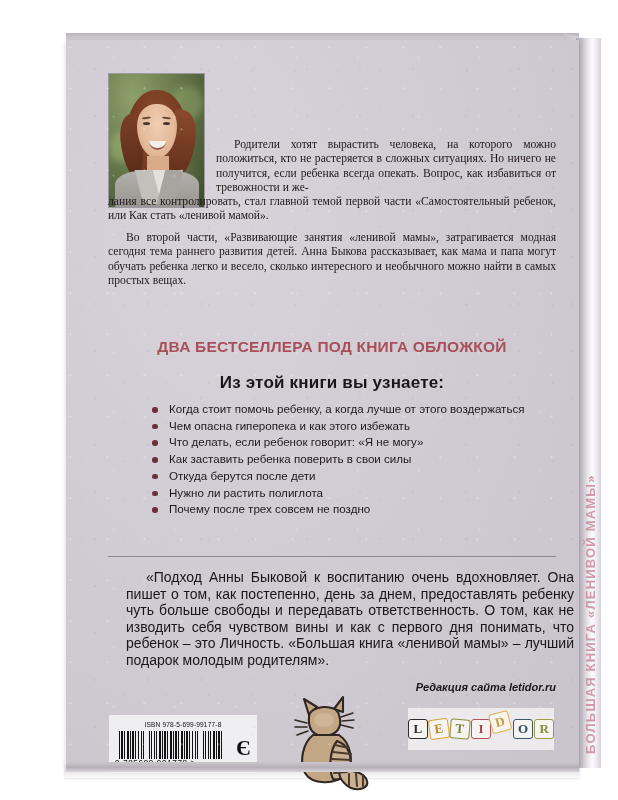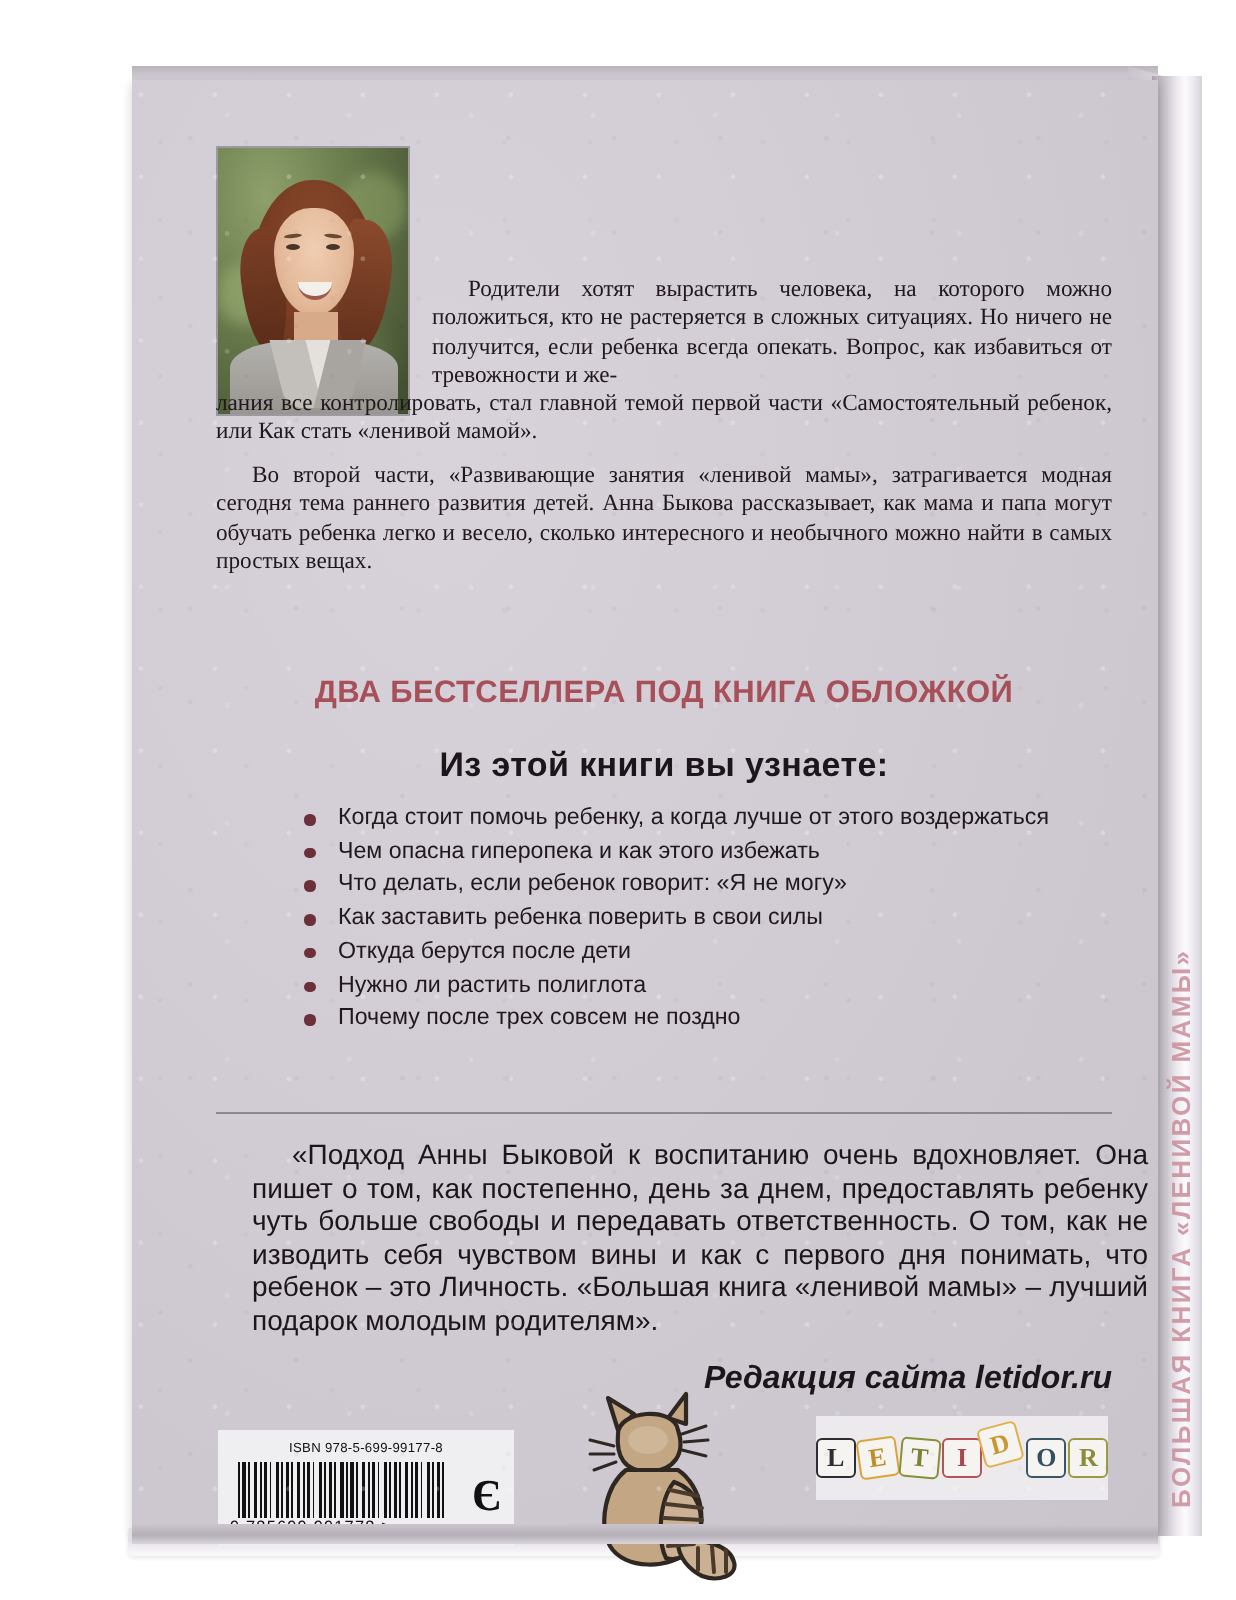--- a/index.html
+++ b/index.html
@@ -278,21 +278,21 @@
     color: #1c1519;
     text-align: justify;
     text-justify: inter-word;
     text-indent: 20px;
     margin-left: 18px;
   }
   .quote-src {
     position: absolute;
     left: 42px; top: 641px; width: 448px;
     text-align: right;
-    font-size: 16px;
+    font-size: 11px;
     font-weight: bold;
     font-style: italic;
     color: #1c1519;
   }
 
   
   .barcode-panel {
     position: absolute;
     left: 43px; top: 675px;
     width: 148px; height: 58px;

